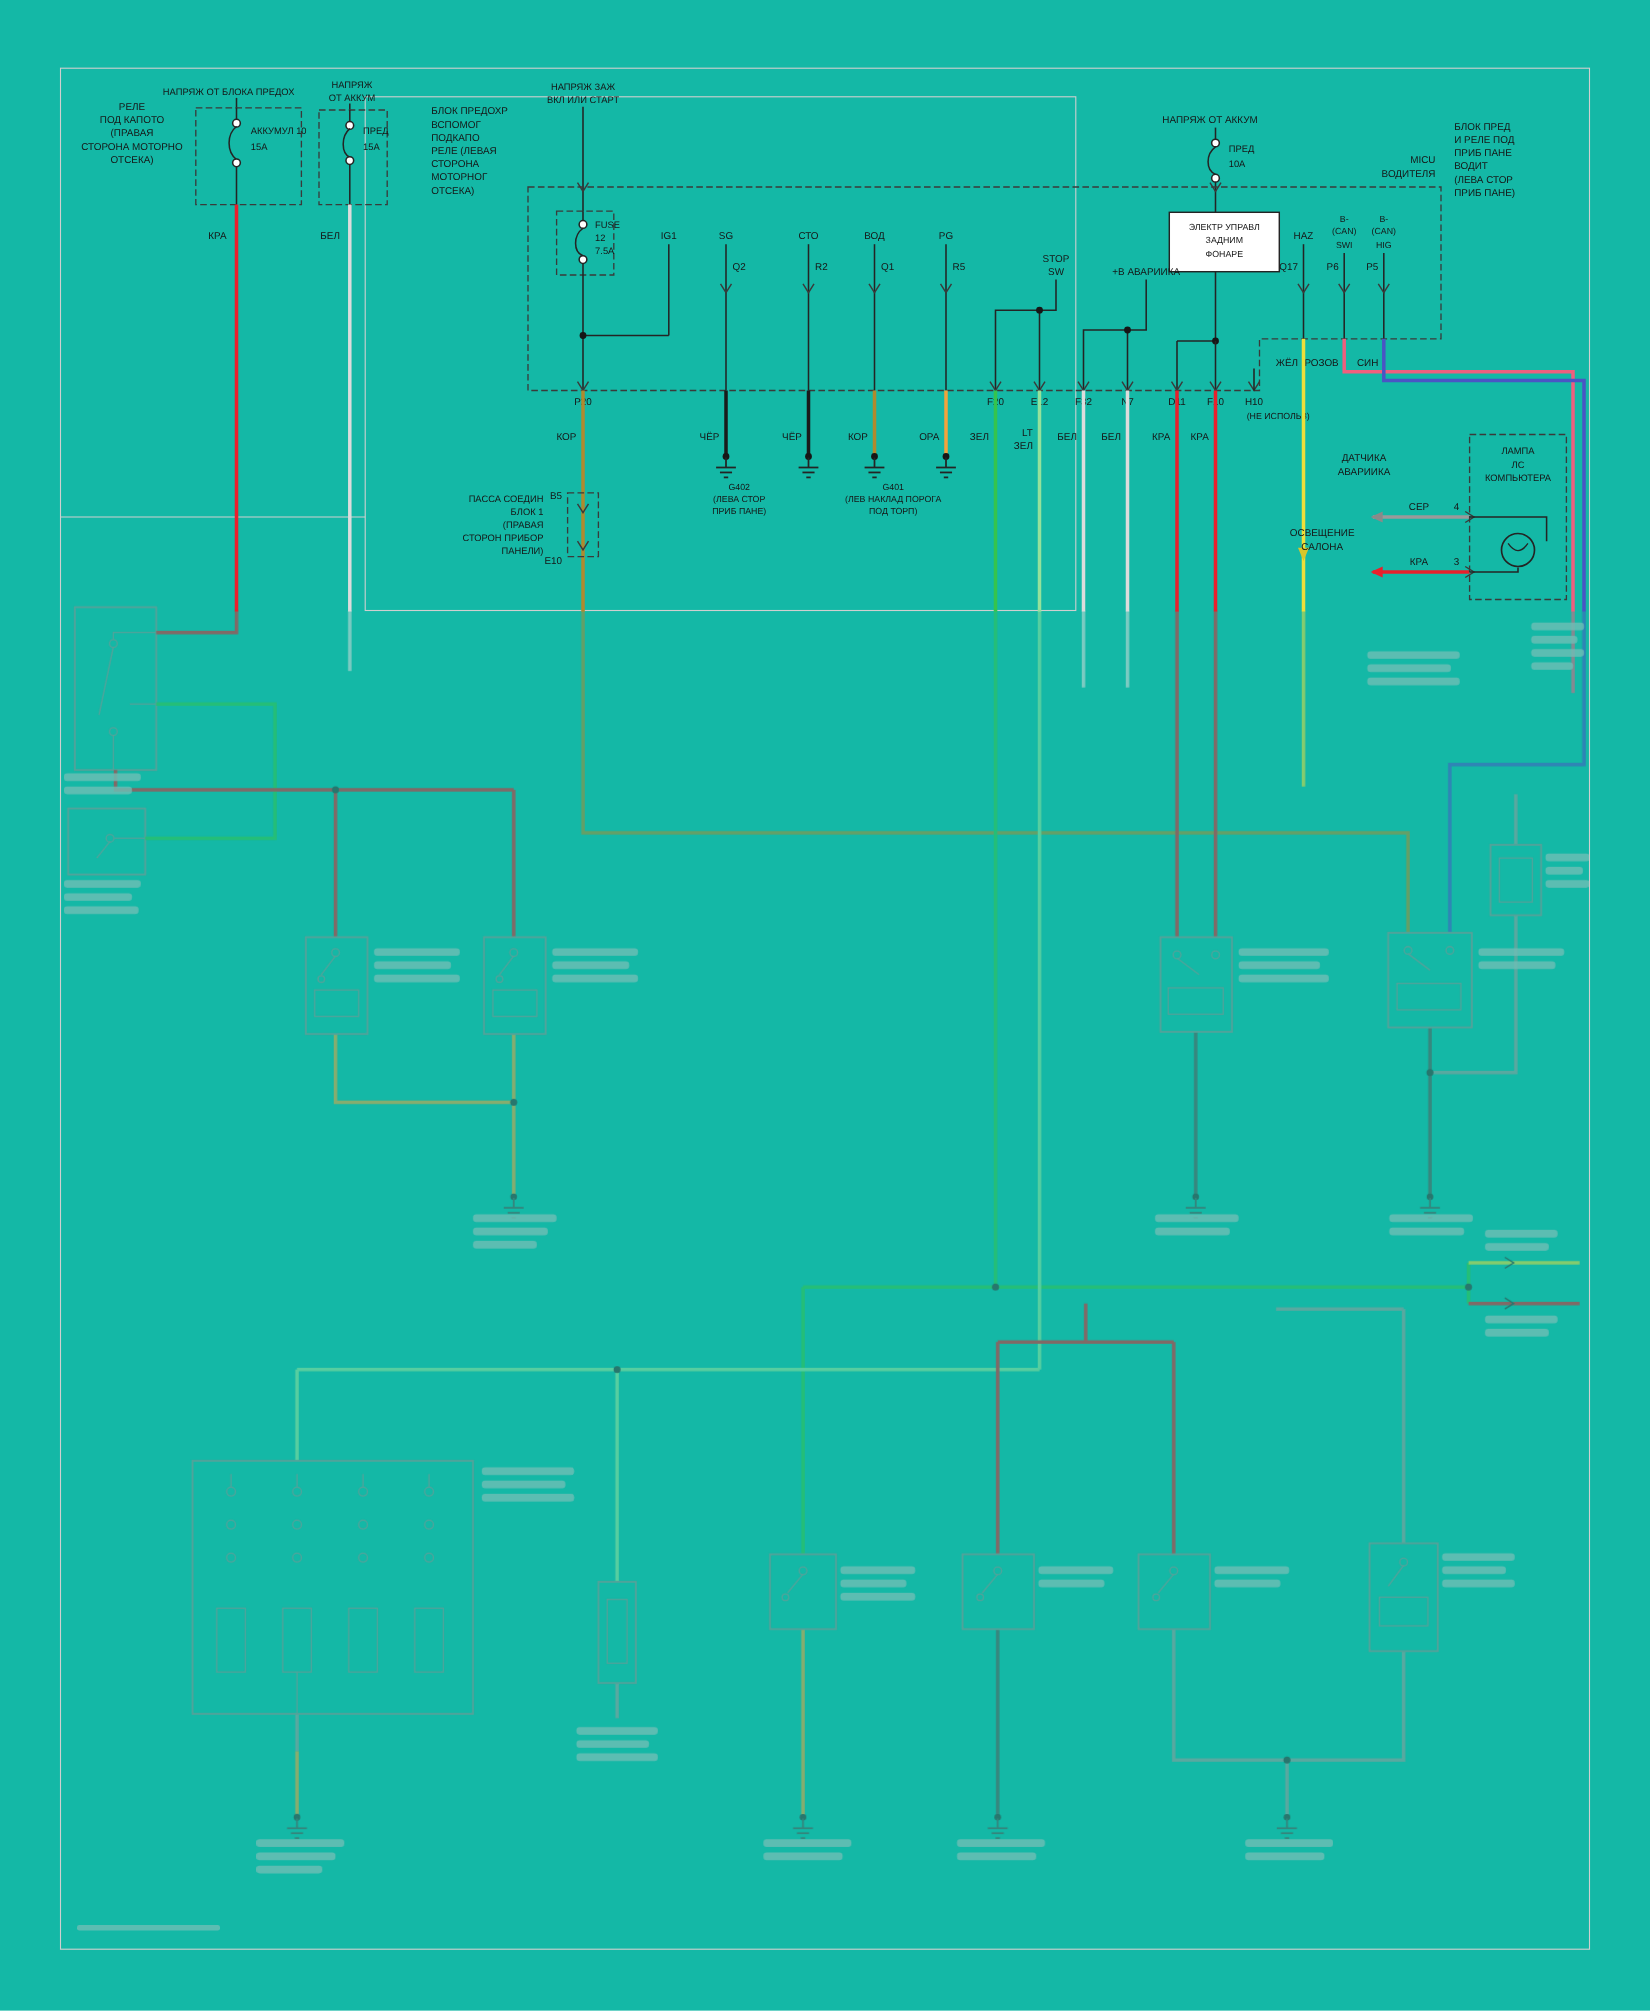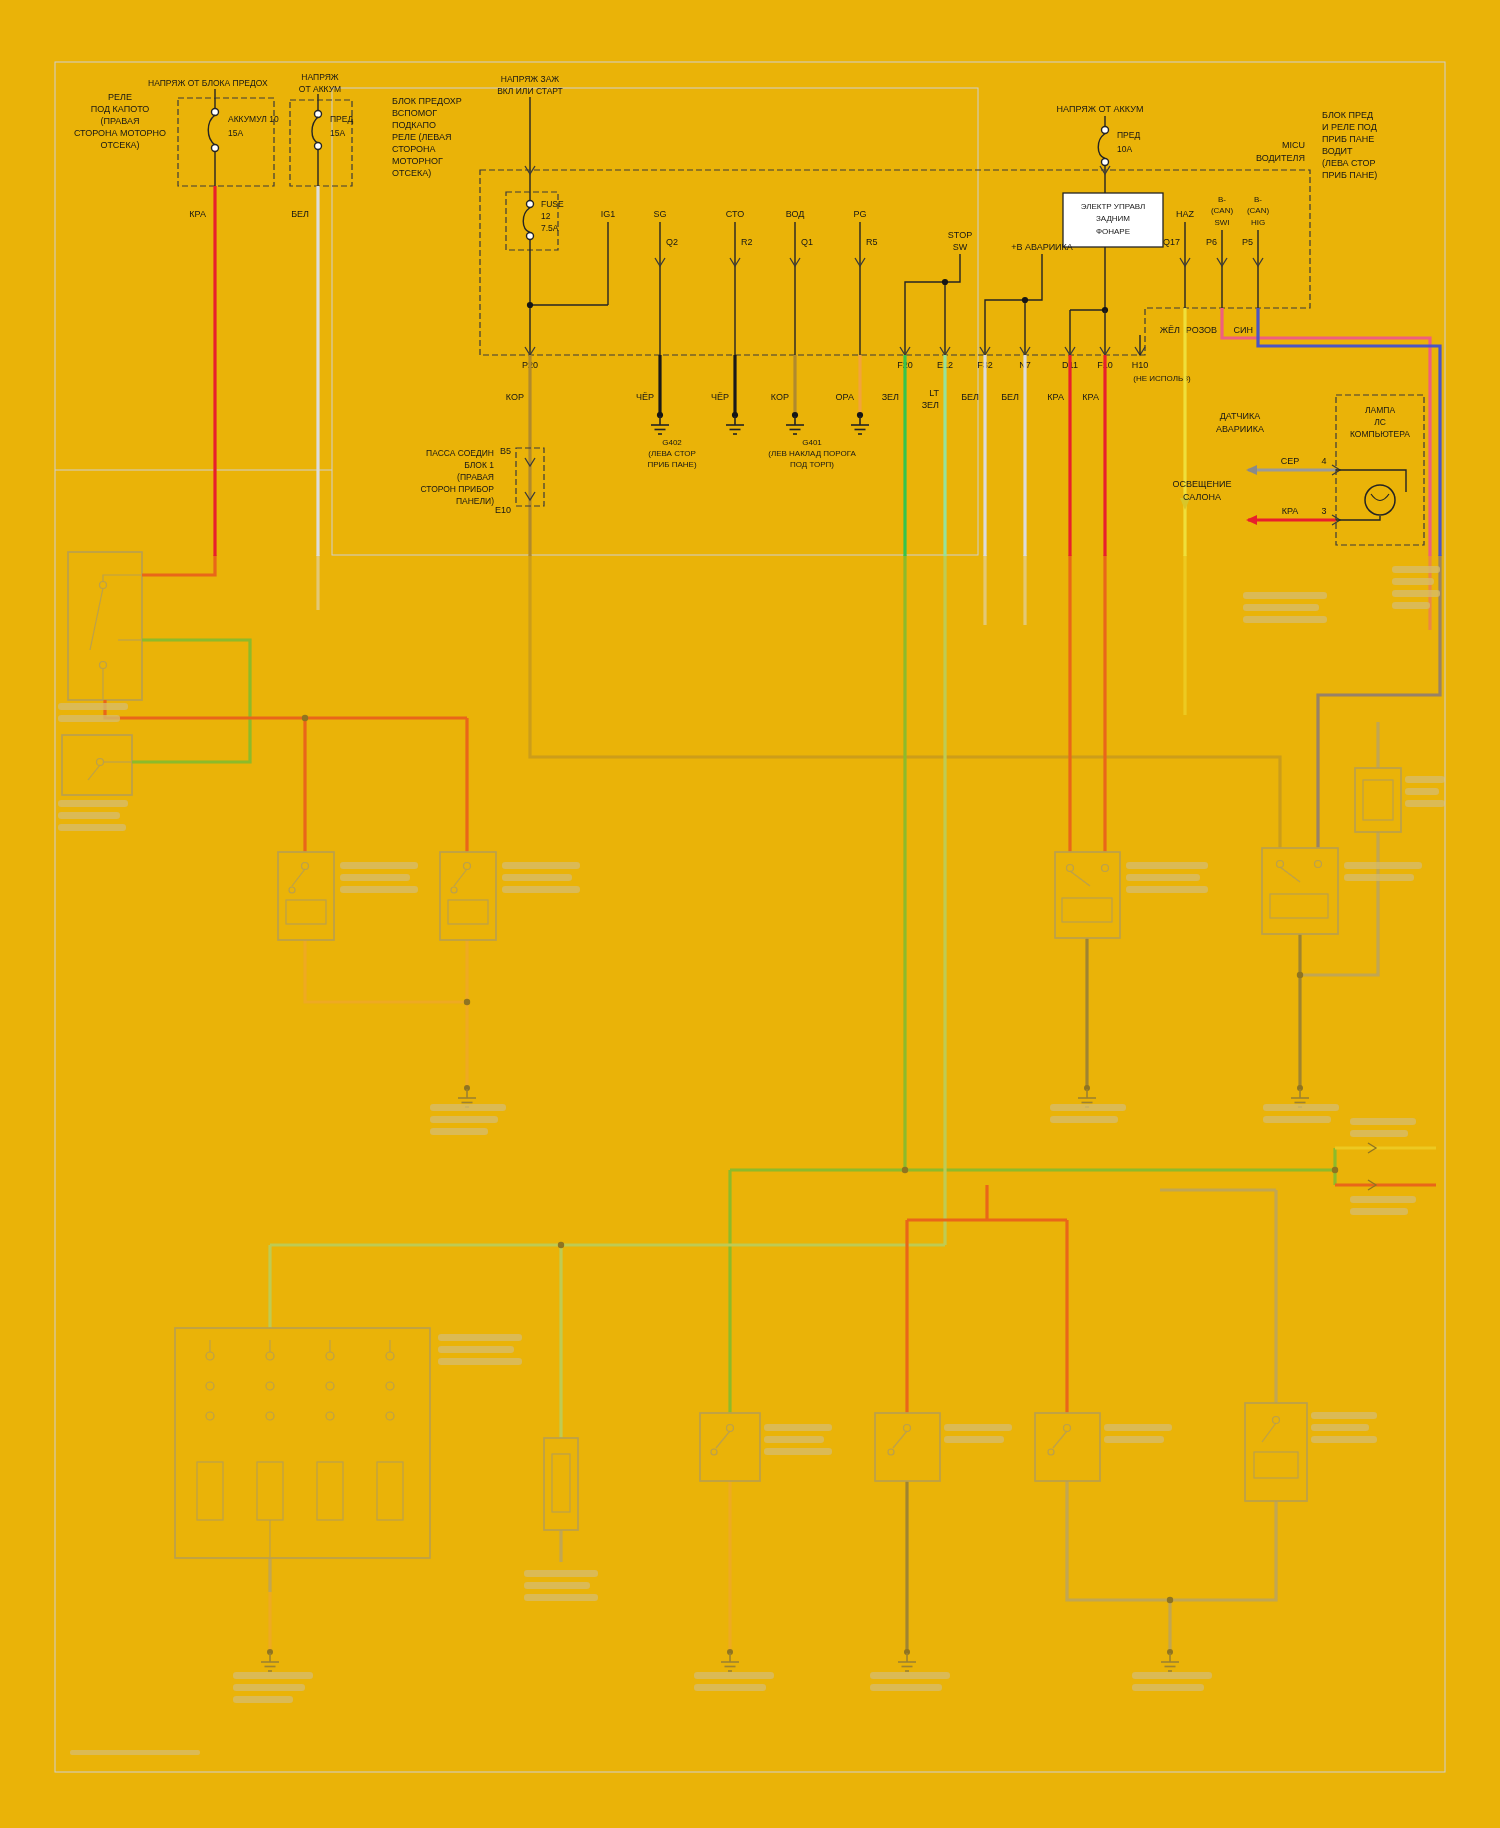--- a/index.html
+++ b/index.html
@@ -1,16 +1,16 @@
 <!DOCTYPE html>
 <html><head>
 <meta charset="utf-8">
 <style>
   html,body{margin:0;padding:0;background:#fff;}
-  .stage{position:relative;width:1500px;height:1828px;background:#eab308;overflow:hidden;}
+  .stage{position:relative;width:1500px;height:1828px;background:#14b8a6;overflow:hidden;}
   svg{display:block;}
   text{font-family:"Liberation Sans","DejaVu Sans",sans-serif;font-size:9.5px;fill:#161616;}
   .t8{font-size:8px}.t85{font-size:8.5px}.t9{font-size:9px}
   .c{text-anchor:middle}.e{text-anchor:end}
   .k{fill:none;stroke:#242424;stroke-width:1.4}
   .w{fill:none;stroke-width:3.2}
   .dash{fill:none;stroke:#3a3a3a;stroke-width:1.2;stroke-dasharray:6 3}
   .solid{fill:#fff;stroke:#242424;stroke-width:1.3}
   .faint{fill:none;stroke:#cfcfcf;stroke-width:1}
   .chev{fill:none;stroke:#3a3a3a;stroke-width:1.3}

